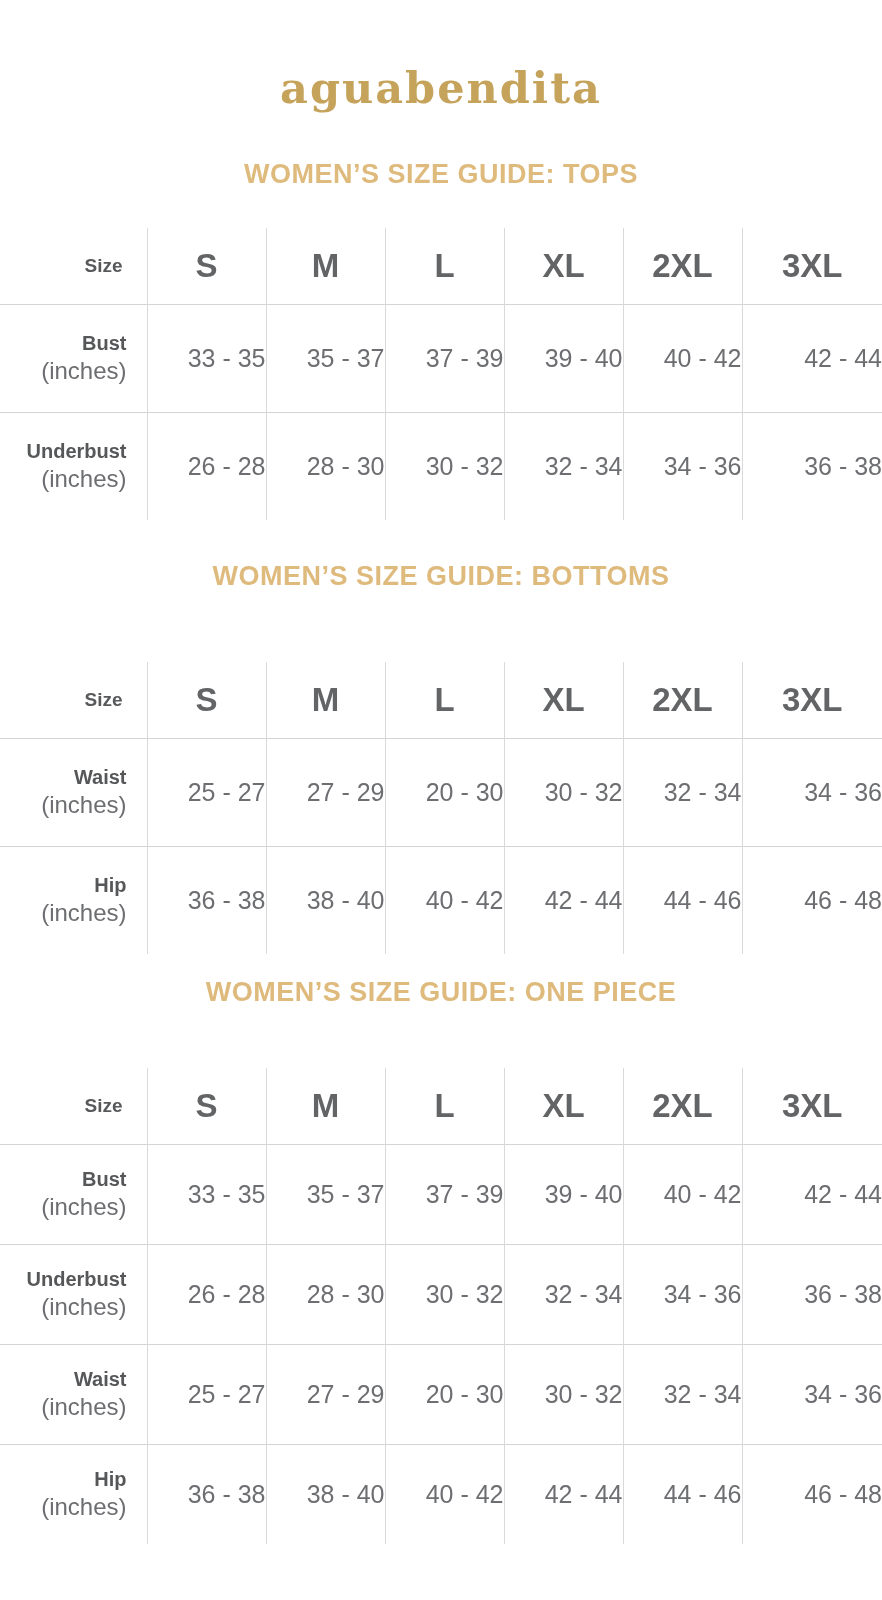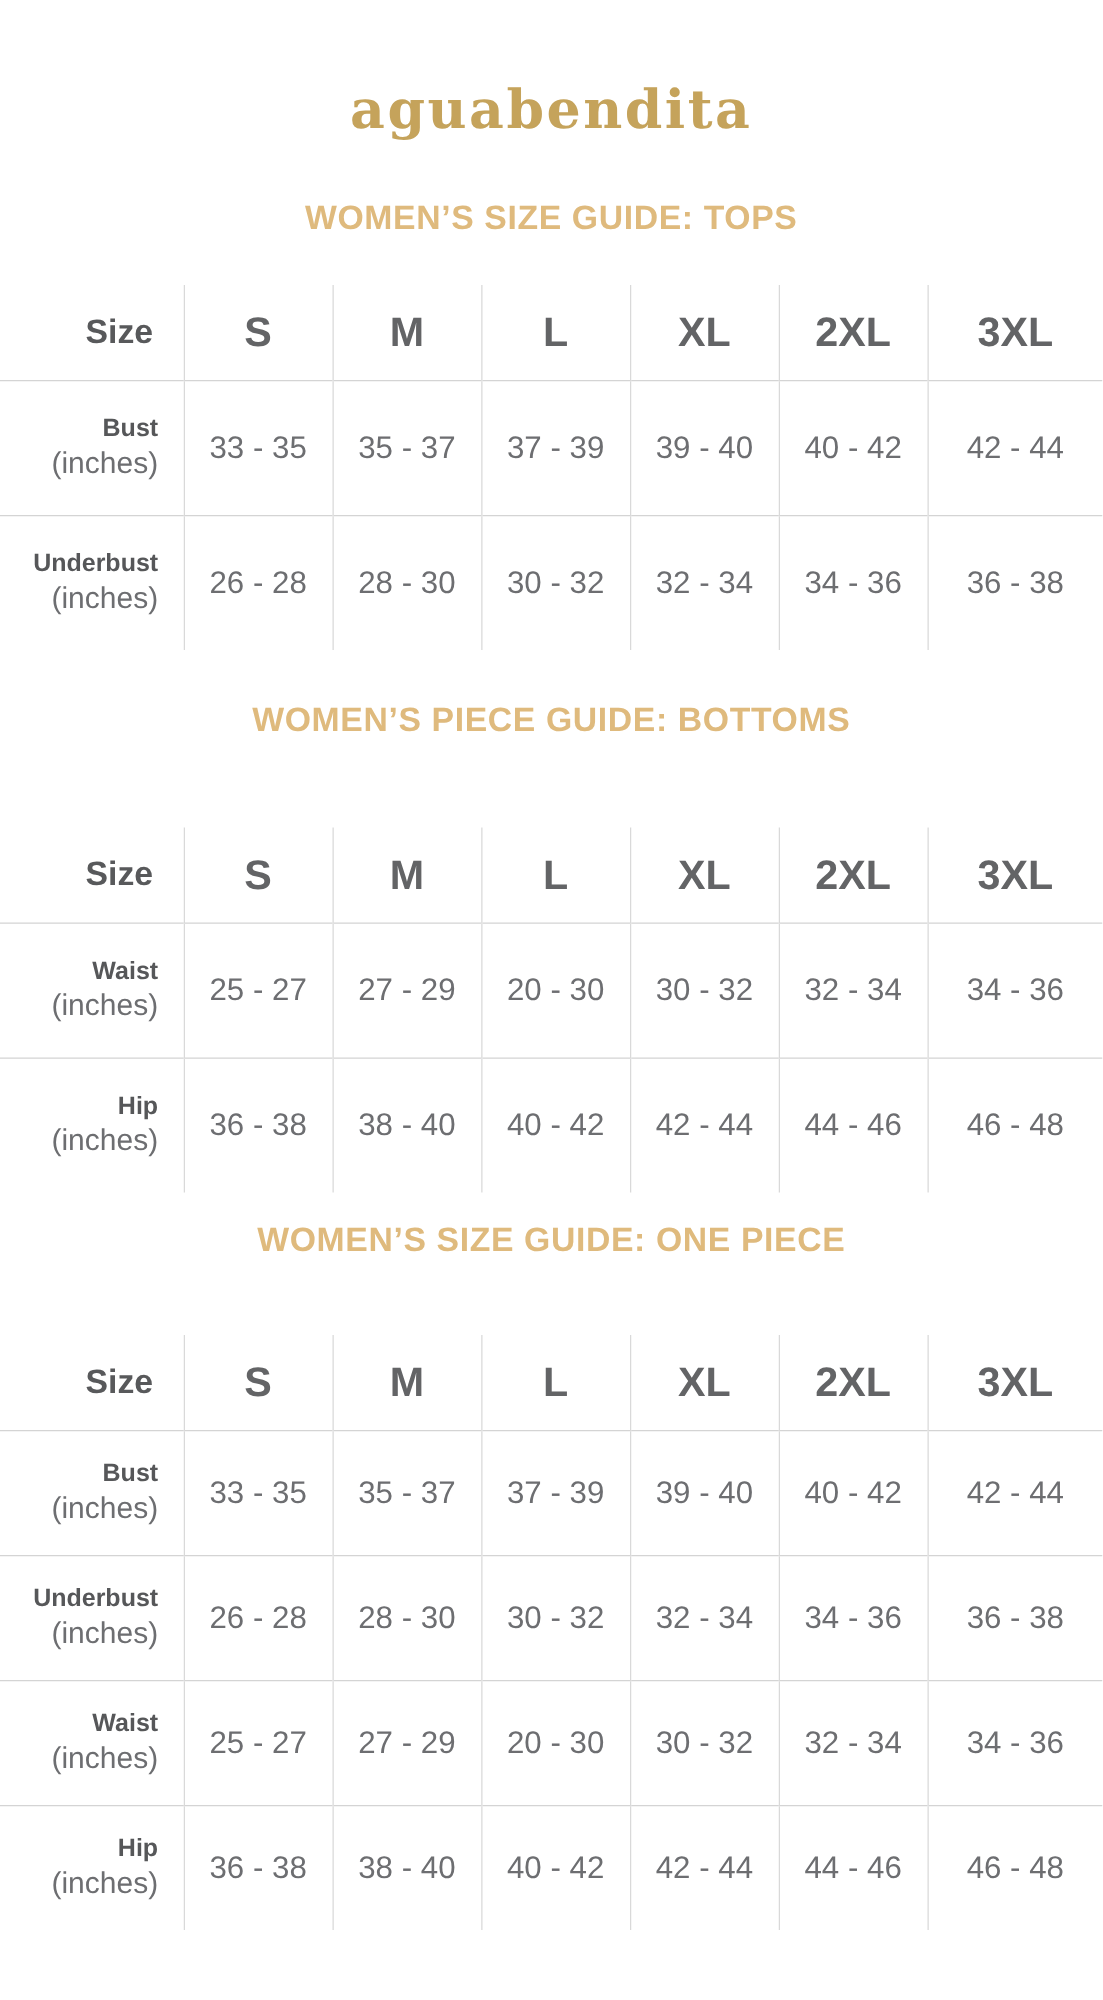--- a/index.html
+++ b/index.html
@@ -65,21 +65,21 @@
   }
 
   .size-table tr.head-row { height: 76px; }
   .size-table tr.data-row { height: 108px; }
   .table-one-piece tr.data-row { height: 100px; }
 
   td.corner {
     text-align: right;
     padding-right: 24px !important;
     font-weight: bold;
-    font-size: 27px;
+    font-size: 19px;
     color: #58595b;
     margin-left: 20px;
   }
   td.col-h {
     text-align: center;
     font-weight: bold;
     font-size: 33px;
     color: #636466;
   }
   td.row-label {
@@ -93,21 +93,21 @@
     font-size: 20px;
     color: #565759;
   }
   td.row-label .unit {
     display: block;
     font-weight: normal;
     font-size: 24px;
     color: #6d6e71;
   }
   td.val {
-    text-align: center;
+    text-align: right;
     font-size: 25px;
     color: #6d6e71;
   }
 </style>
 </head>
 <body>
 
 <div class="page">
 
   <div class="logo">aguabendita</div>
@@ -154,21 +154,21 @@
         <td class="val">26 - 28</td>
         <td class="val">28 - 30</td>
         <td class="val">30 - 32</td>
         <td class="val">32 - 34</td>
         <td class="val">34 - 36</td>
         <td class="val">36 - 38</td>
       </tr>
     </tbody>
   </table>
 
-  <div class="section-heading heading-bottoms">WOMEN’S PIECE GUIDE: BOTTOMS</div>
+  <div class="section-heading heading-bottoms">WOMEN’S SIZE GUIDE: BOTTOMS</div>
 
   <table class="size-table table-bottoms">
     <colgroup>
       <col class="c-label">
         <col class="c-mid">
         <col class="c-mid">
         <col class="c-mid">
         <col class="c-mid">
         <col class="c-mid">
         <col class="c-last">

